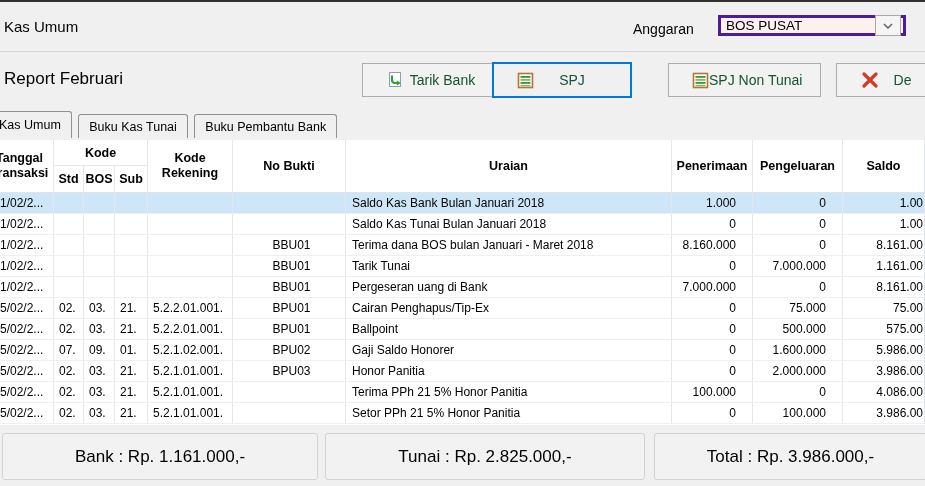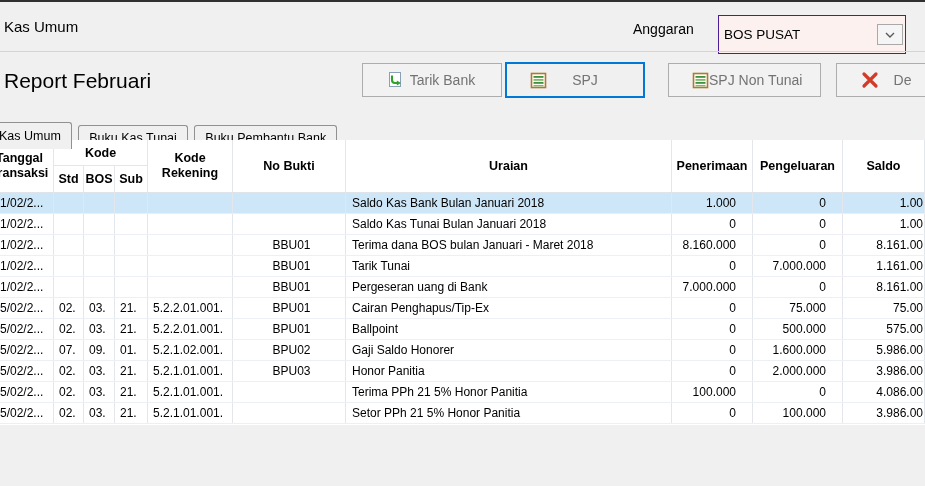--- a/index.html
+++ b/index.html
@@ -9,51 +9,51 @@
     font-family:"Liberation Sans","DejaVu Sans",sans-serif;
     color:#000;
     text-decoration:underline;
   }
   .top-line{position:absolute;top:0;left:0;width:100%;height:2px;background:#303030;}
   
   .titlebar{position:absolute;top:2px;left:0;width:100%;height:49px;}
   .app-title{position:absolute;left:4px;top:16px;font-size:15px;}
   .ang-label{position:absolute;left:633px;top:19px;font-size:14px;}
   .combo{
-    position:absolute;left:718px;top:13px;width:188px;height:39px;
-    background:#fdf1f0;border:1px solid #4c1d95;box-sizing:border-box;
+    position:absolute;left:718px;top:13px;width:188px;height:21px;
+    background:#fdf1f0;border:3px solid #4c1d95;box-sizing:border-box;
     display:flex;align-items:center;
   }
   .combo-text{flex:1;padding-left:5px;font-size:13.5px;white-space:nowrap;overflow:hidden;}
   .combo-btn{
     width:26px;height:21px;margin-right:2px;background:#f5f5f5;
     border:1px solid #a9a9a9;box-sizing:border-box;
     display:flex;align-items:center;justify-content:center;
   }
   .hr1{position:absolute;top:51px;left:0;width:100%;height:1px;background:#d4d4d4;}
   
   .toolbar{position:absolute;top:52px;left:0;width:100%;height:59px;}
-  .report-label{position:absolute;left:4px;top:17px;font-size:21px;}
+  .report-label{position:absolute;left:4px;top:17px;font-size:17px;}
   .btn{
     position:absolute;top:11px;height:34px;box-sizing:border-box;
     background:#f2f2f2;border:1px solid #adadad;
     display:flex;align-items:center;font-size:14px;
-    font-family:inherit;color:#737373;padding:12px;cursor:default;
+    font-family:inherit;color:#14532d;padding:12px;cursor:default;
   }
   .btn .ic{margin-left:11px;display:flex;align-items:center;}
   .btn .btn-label{flex:1;text-align:center;padding-right:8px;white-space:nowrap;}
   .btn-tarik{left:362px;width:140px;}
-  .btn-spj{left:505px;width:140px;top:10px;height:36px;border:2px solid #0078d7;background:#f0f0f0;}
+  .btn-spj{left:492px;width:140px;top:10px;height:36px;border:2px solid #0078d7;background:#f0f0f0;}
   .btn-spjnt{left:668px;width:153px;}
   .btn-del{left:836px;width:110px;}
   
   .tabbar{position:absolute;top:111px;left:0;width:100%;height:27px;}
   .tab{
     position:relative;display:inline-block;vertical-align:bottom;
-    height:24px;margin-top:14px;line-height:24px;padding:0 10px;
+    height:24px;margin-top:3px;line-height:24px;padding:0 10px;
     background:#f0f0f0;border:1px solid #919191;border-bottom:none;
     border-radius:3px 3px 0 0;font-size:12.5px;margin-right:2px;box-sizing:border-box;
   }
   .tab.active{height:27px;margin-top:0;line-height:27px;margin-left:-12px;z-index:2;}
   
   .grid{
     position:absolute;top:140px;left:-14px;width:939px;height:285px;
     background:#fff;font-size:12px;
   }
   .ghead{display:flex;height:52px;border-bottom:1px solid #dfe4ea;}
@@ -333,13 +333,24 @@
         <div class="tc c-rek">5.2.1.01.001.</div>
         <div class="tc c-bukti"></div>
         <div class="tc c-uraian">Setor PPh 21 5% Honor Panitia</div>
         <div class="tc num c-terima">0</div>
         <div class="tc num c-keluar">100.000</div>
         <div class="tc num c-saldo">3.986.00</div>
       </div>
       </div>
   </div>
 
+  <div class="bottombar">
+    <div class="sumpanel sp-bank">
+      <span>Bank : Rp. 1.161.000,-</span>
+    </div>
+    <div class="sumpanel sp-tunai">
+      <span>Tunai : Rp. 2.825.000,-</span>
+    </div>
+    <div class="sumpanel sp-total">
+      <span>Total : Rp. 3.986.000,-</span>
+    </div>
+  </div>
 </div>
 
 </body></html>

